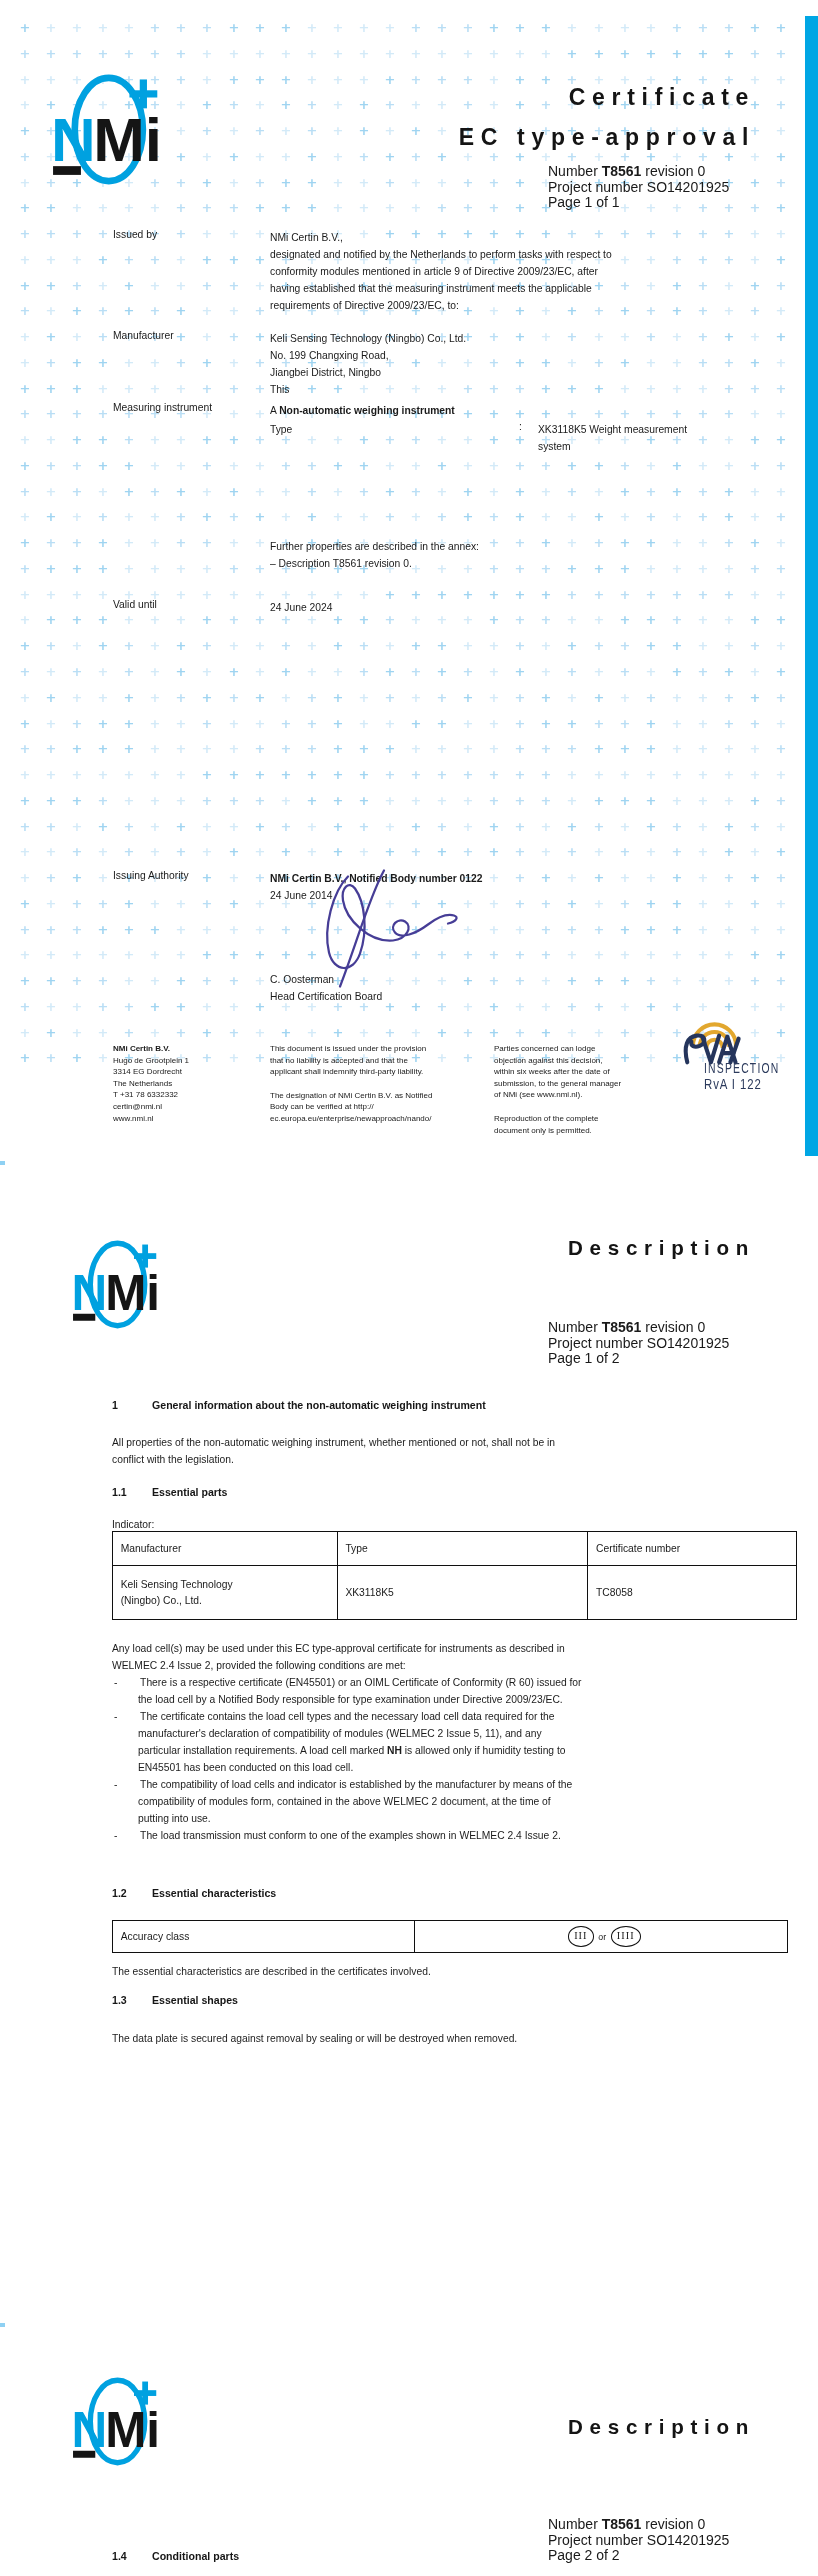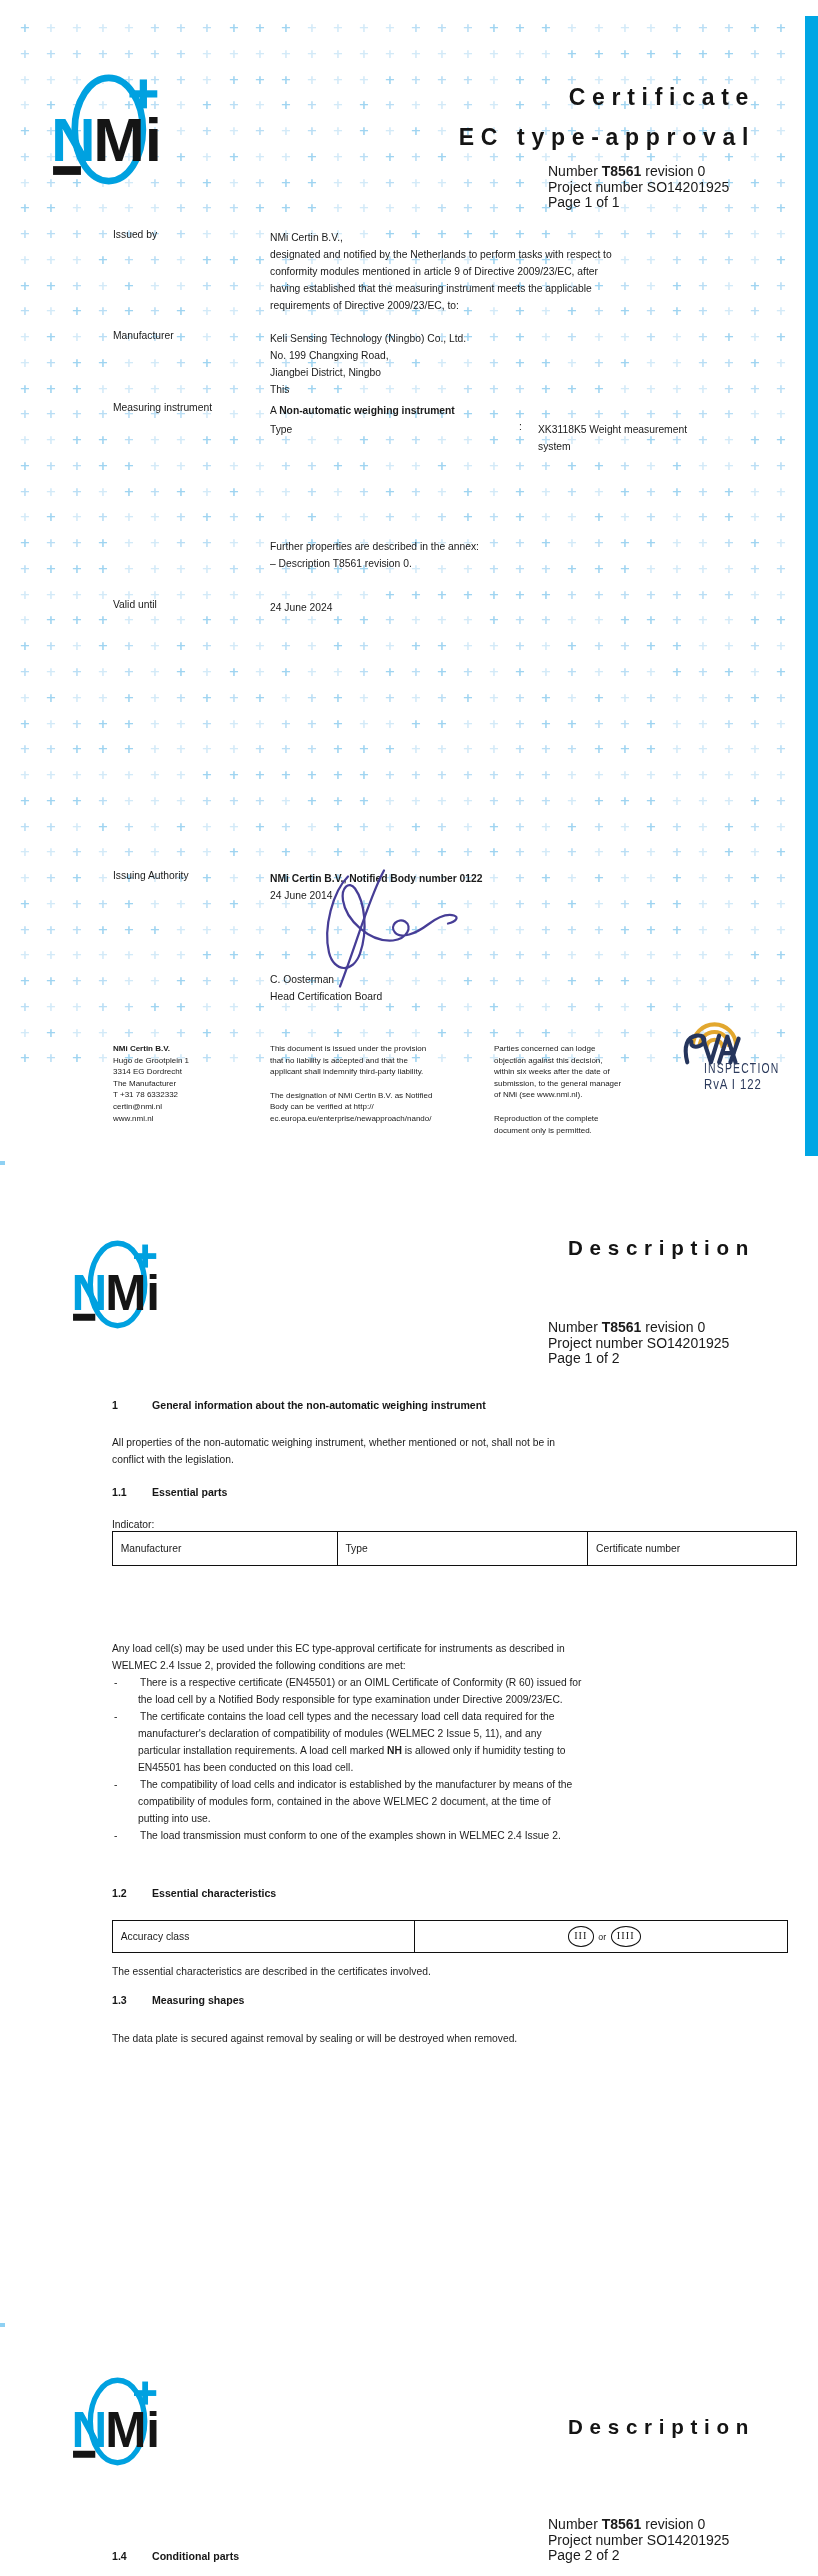--- a/index.html
+++ b/index.html
@@ -1376,21 +1376,21 @@
     </svg>
   </div>
 
   <div class="row-val" style="top:971px;">C. Oosterman</div>
   <div class="row-val" style="top:988px;">Head Certification Board</div>
 
   <div class="fcol" style="left:113px;top:1033px;">
       <div class="tl"><span class="bold">NMi Certin B.V.</span></div>
       <div class="tl">Hugo de Grootplein 1</div>
       <div class="tl">3314 EG Dordrecht</div>
-      <div class="tl">The Manufacturer</div>
+      <div class="tl">The Netherlands</div>
       <div class="tl">T +31 78 6332332</div>
       <div class="tl">certin@nmi.nl</div>
       <div class="tl">www.nmi.nl</div>
     </div>
   <div class="fcol" style="left:494px;top:1033px;">
     <div>
         <div class="tl">Parties concerned can lodge</div>
         <div class="tl">objection against this decision,</div>
         <div class="tl">within six weeks after the date of</div>
         <div class="tl">submission, to the general manager</div>
@@ -1465,20 +1465,28 @@
   <div class="indic" style="top:308px;">Indicator:</div>
 
   <div class="t-abs" style="top:320px;">
     <table class="doc-table">
       <tbody>
           <tr class="hdr top">
         <td style="width:215px;">Manufacturer</td>
         <td style="width:241px;">Type</td>
         <td style="width:199px;">Certificate number</td>
       </tr>
+      <tr class="bot" style="height:54px;">
+        <td>
+              <div>Keli Sensing Technology</div>
+              <div>(Ningbo) Co., Ltd.</div>
+            </td>
+        <td>XK3118K5</td>
+        <td>TC8058</td>
+      </tr>
     </tbody>
       </table>
   </div>
 
   <div class="para" style="top:429px;">
       <div class="tl"><span>Any load cell(s) may be used under this EC type-approval certificate for instruments as described in</span></div>
       <div class="tl"><span>WELMEC 2.4 Issue 2, provided the following conditions are met:</span></div>
       <div class="tl"><span class="dash">-</span><span>There is a respective certificate (EN45501) or an OIML Certificate of Conformity (R 60) issued for</span></div>
       <div class="tl ind"><span>the load cell by a Notified Body responsible for type examination under Directive 2009/23/EC.</span></div>
       <div class="tl"><span class="dash">-</span><span>The certificate contains the load cell types and the necessary load cell data required for the</span></div>
@@ -1501,21 +1509,21 @@
         <td style="width:364px;" class="acc-cell">
           <span class="circ">III</span><span class="orword">or</span><span class="circ">IIII</span>
         </td>
       </tr>
     </tbody>
       </table>
   </div>
 
   <div class="para" style="top:752px;">The essential characteristics are described in the certificates involved.</div>
 
-  <div class="h" style="top:783px;"><span class="hnum">1.3</span><span>Measuring shapes</span></div>
+  <div class="h" style="top:783px;"><span class="hnum">1.3</span><span>Essential shapes</span></div>
 
   <div class="para" style="top:819px;">The data plate is secured against removal by sealing or will be destroyed when removed.</div>
 </section>
 
 <section class="page" id="page3">
   <div class="logo-box" style="left:72px;top:20.6px;">
     <svg width="89" height="103" viewBox="0 0 172 200">
         <use href="#nmi-sym"></use>
       </svg>
   </div>

